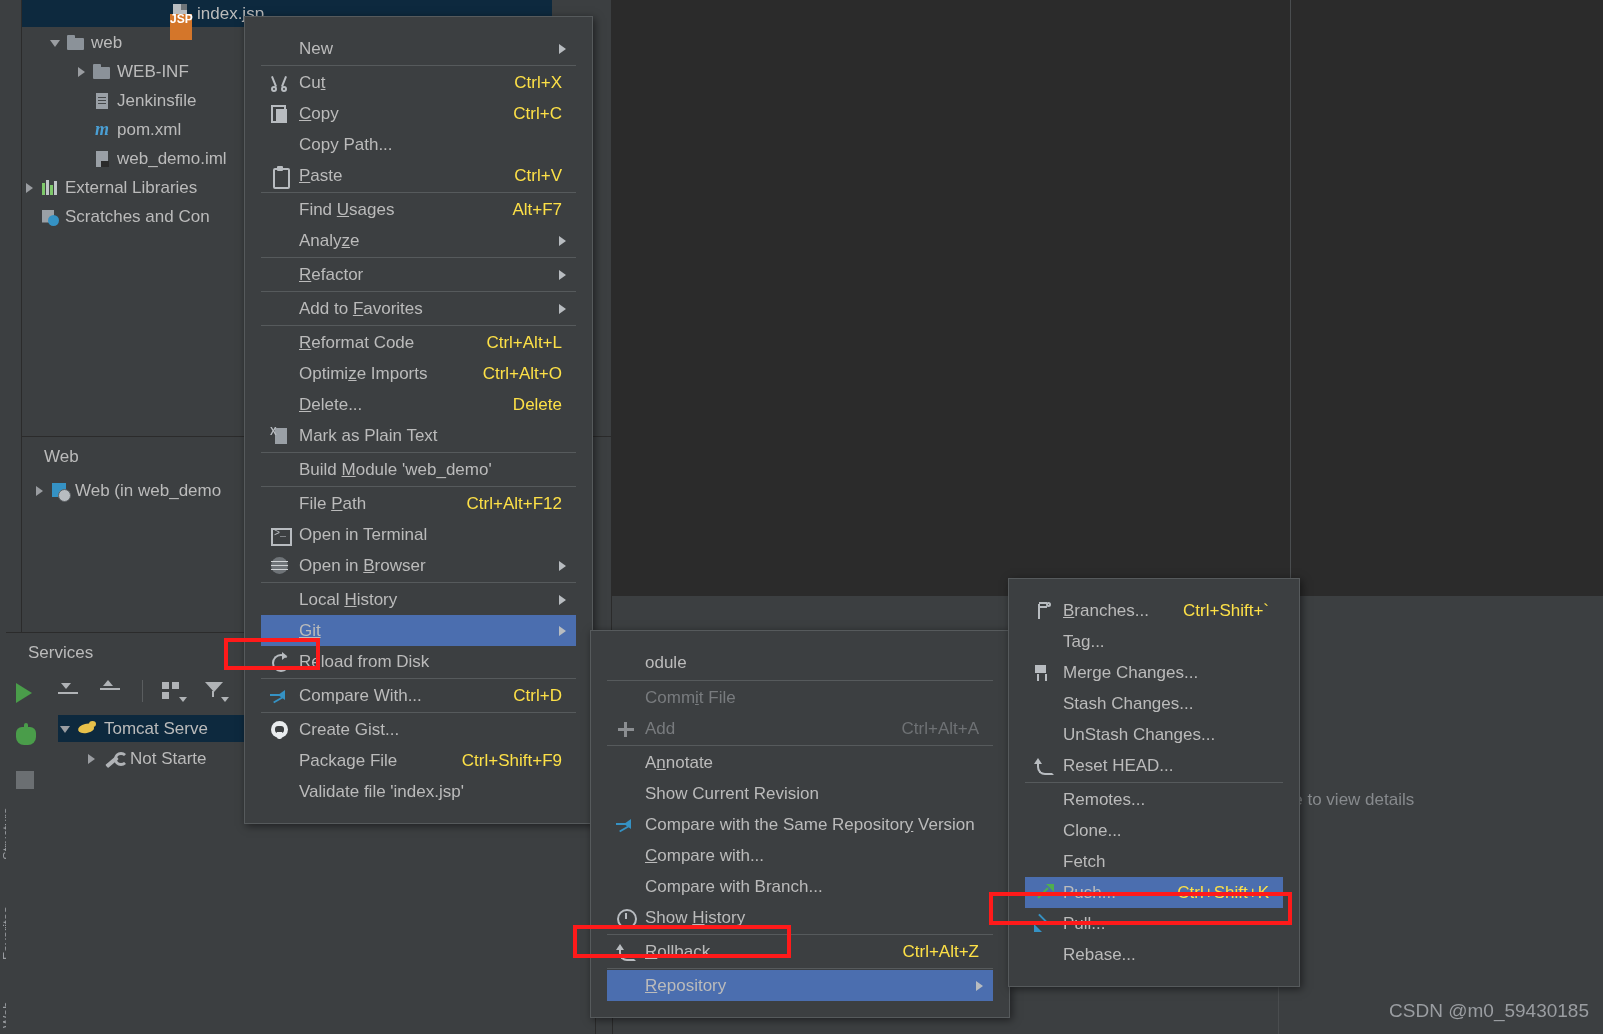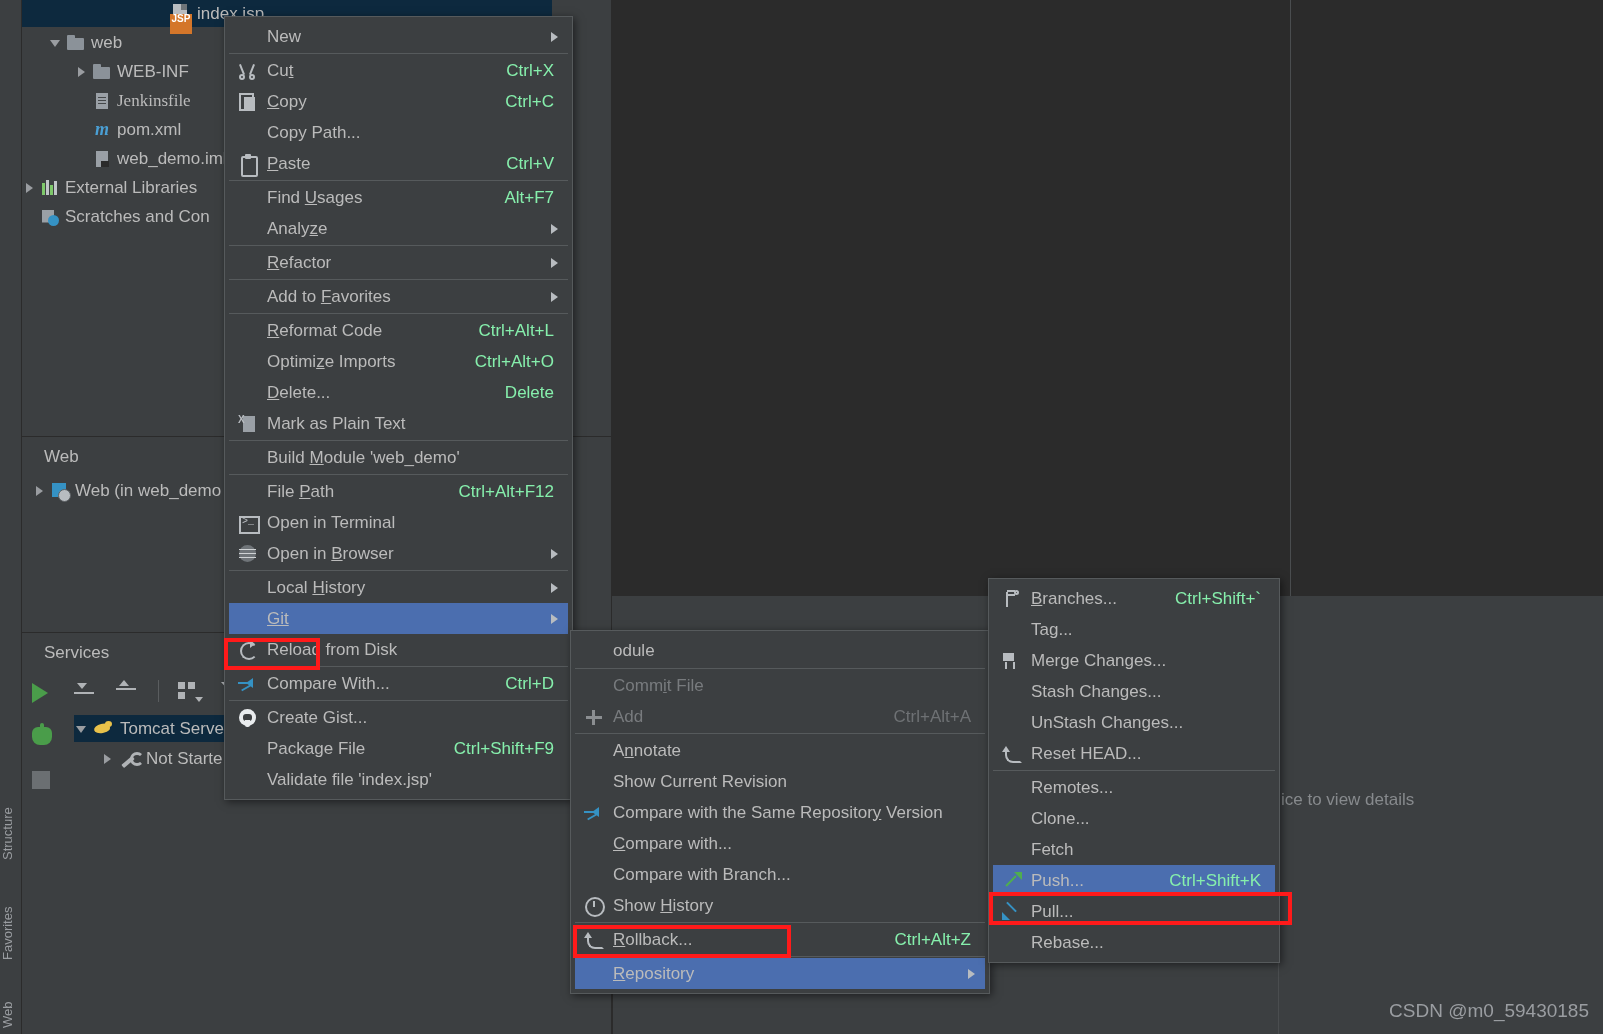--- a/index.html
+++ b/index.html
@@ -65,22 +65,22 @@
     background:#8b9299; border-radius:1px;
   }
   .ic-folder::after {
     content:""; position:absolute; left:1px; top:1px; width:8px; height:4px;
     background:#8b9299; border-radius:1px 1px 0 0;
   }
   .ic-jsp { width:22px; height:20px; flex:0 0 22px; margin-right:5px; position:relative; }
   .ic-jsp .page { position:absolute; left:3px; top:0; width:14px; height:18px; background:#b8bcc0; }
   .ic-jsp .corner { position:absolute; left:11px; top:0; width:6px; height:6px; background:#6e7478; }
   .ic-jsp .tag {
-    position:absolute; left:0; top:10px; width:22px; height:20px; background:#d4762a;
-    color:#fff; font-size:10px; line-height:10px; text-align:center; font-weight:bold;
+    position:absolute; left:0; top:10px; width:22px; height:26px; background:#d4762a;
+    color:#fff; font-size:12px; line-height:10px; text-align:center; font-weight:bold;
     letter-spacing:0px;
   }
   .ic-file { position:relative; }
   .ic-file::before {
     content:""; position:absolute; left:4px; top:1px; width:12px; height:16px;
     background:#9aa0a6;
   }
   .ic-file .lines { position:absolute; left:6px; top:5px; width:8px; height:1px;
     background:#45484a; box-shadow: 0 3px 0 #45484a, 0 6px 0 #45484a; }
   .ic-m { color:#4a9fd4; font-size:18px; font-style:italic; font-weight:bold;
@@ -116,21 +116,21 @@
   .ic-webmod::before {
     content:""; position:absolute; left:2px; top:1px; width:14px; height:14px; background:#3592c4;
   }
   .ic-webmod::after {
     content:""; position:absolute; left:8px; top:7px; width:11px; height:11px; border-radius:50%;
     background:#b8bcc0; border:1px solid #5c6063;
   }
 
   
   .services-panel {
-    position: absolute; left: 22px; top: 632px; width: 590px; height: 402px;
+    position: absolute; left: 6px; top: 632px; width: 590px; height: 402px;
     background: #3c3f41; border-top: 1px solid #2b2b2b; border-right:1px solid #2b2b2b;
   }
   .svc-side {
     position:absolute; left: 0px; top: 38px; width: 50px; height: 160px;
   }
   .svc-toolbar {
     position:absolute; left:52px; top:40px; height:36px; display:flex; align-items:center; gap:18px;
   }
   .tb-ic { width:24px; height:24px; position:relative; }
   .run-tri { width:0;height:0;border-left:16px solid #4a9d4a;border-top:10px solid transparent;border-bottom:10px solid transparent; }
@@ -177,33 +177,34 @@
   .watermark {
     position:absolute; right:14px; bottom:12px; color:#9a9da1; font-size:19px;
   }
 
   
   .menu {
     position: absolute;
     background: #3c3f41;
     border: 1px solid #565a5c;
     box-shadow: 2px 2px 8px rgba(0,0,0,0.5);
-    padding: 4px;
+    padding: 16px;
     z-index: 50;
+    margin-left: 20px;
   }
   .mi {
     position: relative; display: flex; align-items: center;
     height: 31px; color: #bbbbbb; font-size: 17px; white-space: nowrap;
     padding-left: 38px; padding-right: 14px;
   }
   .mi.sel { background: #4b6eaf; }
   .mi.disabled { color: #787b7e; align-items: center; }
   .mi .lbl { flex: 1 1 auto; }
   .mi .lbl u { text-decoration: underline; }
-  .mi .sc { color: #86efac; margin-left: 28px; font-size: 17px; }
+  .mi .sc { color: #fde047; margin-left: 28px; font-size: 17px; }
   .mi.disabled .sc { color: #6e7174; }
   .mi .mic {
     position: absolute; left: 8px; top: 50%; transform: translateY(-50%);
     width: 22px; height: 20px;
   }
   .msep { height: 1px; background: #565a5c; margin: 1px 0; }
   .submark {
     position:absolute; right: 10px; top: 50%; transform: translateY(-50%);
     width:0;height:0;border-left:7px solid #b8bcc0;
     border-top:5px solid transparent;border-bottom:5px solid transparent;
@@ -296,21 +297,21 @@
         <div class="tree-row" style="top: 29px; left: 26px;">
           <span class="arrow down"></span>
           <span class="ic ic-folder"></span>
           <span>web</span>
         </div>
         <div class="tree-row" style="top: 58px; left: 52px;">
           <span class="arrow right"></span>
           <span class="ic ic-folder"></span>
           <span>WEB-INF</span>
         </div>
-        <div class="tree-row" style="top: 87px; left: 52px; font-family: Liberation Serif, serif;">
+        <div class="tree-row" style="top: 87px; left: 52px;">
           <span class="arrow"></span>
           <span class="ic ic-file">
             <span class="lines"></span>
           </span>
           <span>Jenkinsfile</span>
         </div>
         <div class="tree-row" style="top: 116px; left: 52px;">
           <span class="arrow"></span>
           <span class="ic-m">m</span>
           <span>pom.xml</span>

